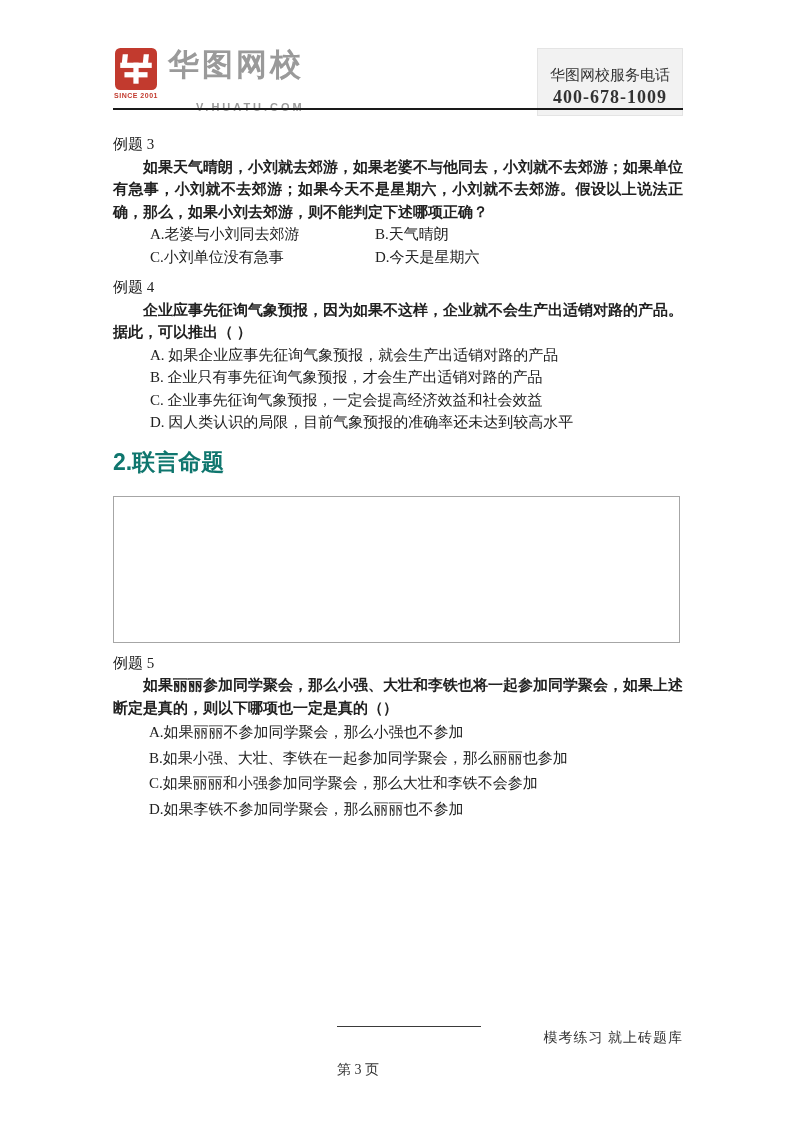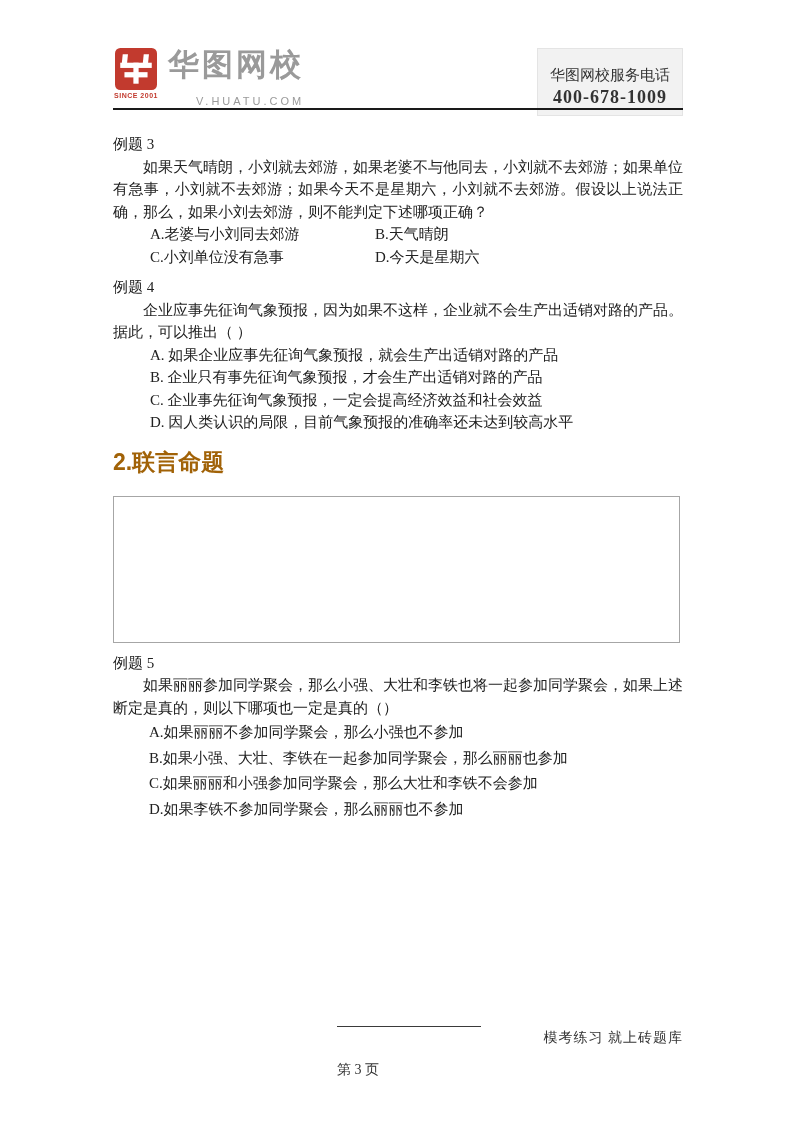--- a/index.html
+++ b/index.html
@@ -8,33 +8,33 @@
     font-family:"Liberation Serif","DejaVu Serif",serif;color:#212121;
   }
   
   .header{position:absolute;left:113px;top:48px;width:570px;display:flex;justify-content:space-between;align-items:flex-start;}
   .logo{display:flex;align-items:flex-start;gap:9px;}
   .logo-mark-wrap{display:flex;flex-direction:column;align-items:center;width:46px;}
   .logo-mark{width:42px;height:42px;}
   .logo-since{margin-top:2px;font-family:"Liberation Sans",sans-serif;font-weight:bold;font-size:7px;color:#c23a2e;letter-spacing:.5px;white-space:nowrap;}
   .logo-text{display:flex;flex-direction:column;align-items:flex-start;}
   .logo-name{font-family:"Liberation Sans",sans-serif;font-weight:bold;font-size:31px;line-height:34px;color:#9a9a9a;letter-spacing:3px;}
-  .logo-domain{font-family:"Liberation Sans",sans-serif;font-weight:normal;font-size:11px;color:#9a9a9a;letter-spacing:3px;margin-top:13px;padding-left:28px;}
+  .logo-domain{font-family:"Liberation Sans",sans-serif;font-weight:bold;font-size:11px;color:#9a9a9a;letter-spacing:3px;margin-top:19px;padding-left:28px;}
   .service-box{background:#f2f2f2;border:1px solid #e4e4e4;padding:16px 12px 6px;text-align:center;}
   .service-title{font-size:15px;line-height:21px;color:#333;}
   .service-number{font-size:18px;line-height:23px;color:#333;letter-spacing:1px;font-weight:bold;}
   .header-rule{position:absolute;left:113px;top:108px;width:570px;border-top:2px solid #1a1a1a;}
   
   .content{position:absolute;left:113px;top:133px;width:570px;font-size:15px;line-height:22.5px;text-align:justify;}
   .q-label{white-space:nowrap;}
-  .q-body{text-indent:2em;}
+  .q-body{text-indent:2em;font-weight:bold;}
   .options-grid{display:grid;grid-template-columns:225px 1fr;padding-left:37px;}
   .options-list{padding-left:37px;}
   .q4{margin-top:8px;}
-  .section-heading{margin-top:14px;font-family:"Liberation Sans",sans-serif;font-weight:bold;font-size:23px;line-height:28px;color:#a16207;text-align:left;}
+  .section-heading{margin-top:14px;font-family:"Liberation Sans",sans-serif;font-weight:bold;font-size:23px;line-height:28px;color:#0f766e;text-align:left;}
   .placeholder-box{margin-top:20px;width:565px;height:145px;border:1px solid #a6a6a6;background:#fff;}
   .q5{margin-top:9px;}
   .q5 .q-para{line-height:23px;}
   .q5 .options-list{padding-left:0;line-height:25.5px;margin-left:36px;}
   
   .footer-rule{position:absolute;left:337px;top:1026px;width:144px;border-top:1px solid #3a3a3a;}
   .footer-page{position:absolute;left:337px;top:1029px;width:144px;text-align:left;font-size:14px;color:#333;margin-top:32px;}
   .footer-slogan{position:absolute;right:110px;top:1029px;font-size:14px;color:#333;letter-spacing:1px;}
 </style>
 </head>

